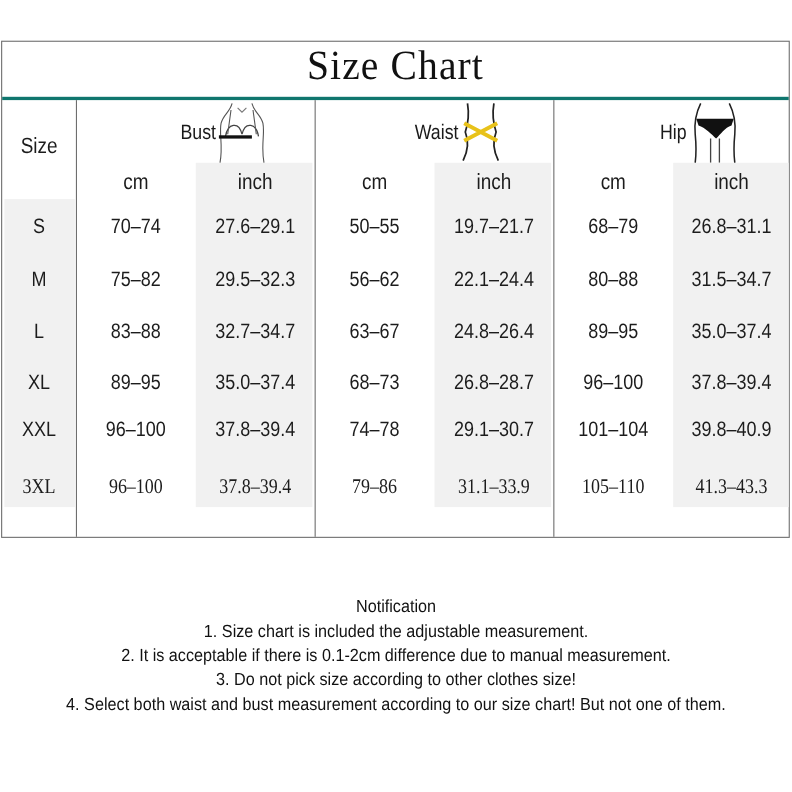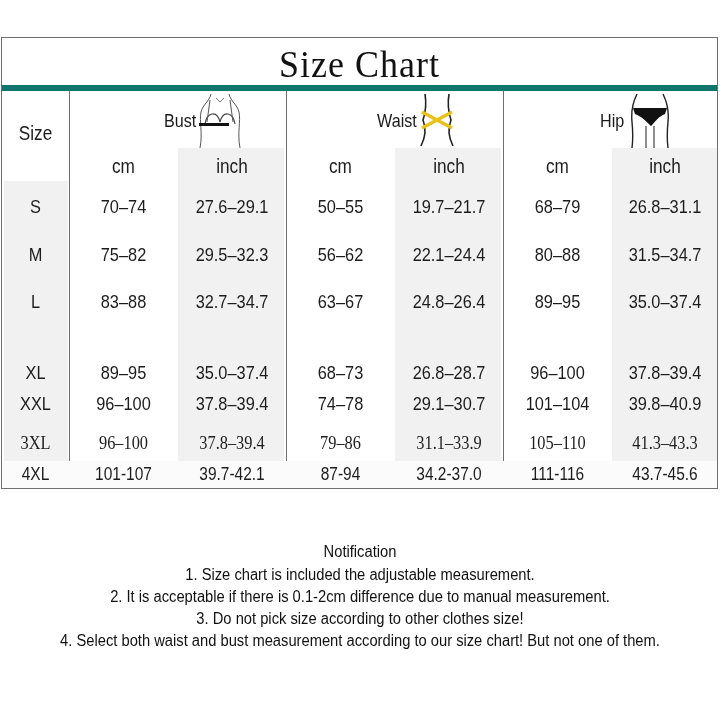--- a/index.html
+++ b/index.html
@@ -1,22 +1,22 @@
 <!DOCTYPE html>
 <html><head>
 <meta charset="utf-8">
 <style>
   html, body { margin: 0; padding: 0; background: #ffffff; }
   body { width: 720px; height: 720px; position: relative; overflow: hidden;
          font-family: "Liberation Sans", sans-serif; color: #1a1a1a; }
   .table { position: absolute; left: 1px; top: 37px; width: 717px; height: 452px;
            border: 1px solid #6e6e6e; box-sizing: border-box; }
   .title-row { position: absolute; left: 0; top: 0; width: 100%; height: 53px;
-               border-bottom: 6px solid #0f766e; box-sizing: border-box;
-               display: flex; align-items: flex-end; justify-content: center; }
+               border-bottom: 3px solid #0f766e; box-sizing: border-box;
+               display: flex; align-items: flex-start; justify-content: center; }
   .title { font-family: "Liberation Serif", serif; font-size: 36px; letter-spacing: 1px;
            color: #111; transform: scaleY(1.05); }
   .vline { position: absolute; top: 53px; bottom: 0; width: 1px; background: #6e6e6e; }
   .gray { position: absolute; background: #f1f1f1; }
   .cell { position: absolute; display: flex; align-items: center; justify-content: center;
           font-size: 19px; color: #1c1c1c; transform: scaleX(0.86); white-space: nowrap; }
   .hdr { font-size: 20px; }
   .grp-label { position: absolute; font-size: 19px; transform: scaleX(0.85); transform-origin: left center; }
   .icon { position: absolute; }
   .note { position: absolute; left: 0; width: 720px; text-align: center; font-size: 16px;
@@ -94,56 +94,47 @@
   </div>
   <div style="position:absolute; left:0; top:249px; width:100%; height:30px;">
     <div class="cell" style="left:0; width:67px; height:30px;">L</div>
     <div class="cell" style="left:67px; width:109px; height:30px;">83–88</div>
     <div class="cell" style="left:176px; width:108px; height:30px;">32.7–34.7</div>
     <div class="cell" style="left:284px; width:109px; height:30px;">63–67</div>
     <div class="cell" style="left:393px; width:108px; height:30px;">24.8–26.4</div>
     <div class="cell" style="left:501px; width:109px; height:30px;">89–95</div>
     <div class="cell" style="left:610px; width:106px; height:30px;">35.0–37.4</div>
   </div>
-  <div style="position:absolute; left:0; top:296px; width:100%; height:30px;margin-top:24px;">
+  <div style="position:absolute; left:0; top:296px; width:100%; height:30px;">
     <div class="cell" style="left:0; width:67px; height:30px;">XL</div>
     <div class="cell" style="left:67px; width:109px; height:30px;">89–95</div>
     <div class="cell" style="left:176px; width:108px; height:30px;">35.0–37.4</div>
     <div class="cell" style="left:284px; width:109px; height:30px;">68–73</div>
     <div class="cell" style="left:393px; width:108px; height:30px;">26.8–28.7</div>
     <div class="cell" style="left:501px; width:109px; height:30px;">96–100</div>
     <div class="cell" style="left:610px; width:106px; height:30px;">37.8–39.4</div>
   </div>
-  <div style="position:absolute; left:0; top:351px; width:100%; height:30px;">
+  <div style="position:absolute; left:0; top:338px; width:100%; height:30px;">
     <div class="cell" style="left:0; width:67px; height:30px;">XXL</div>
     <div class="cell" style="left:67px; width:109px; height:30px;">96–100</div>
     <div class="cell" style="left:176px; width:108px; height:30px;">37.8–39.4</div>
     <div class="cell" style="left:284px; width:109px; height:30px;">74–78</div>
     <div class="cell" style="left:393px; width:108px; height:30px;">29.1–30.7</div>
     <div class="cell" style="left:501px; width:109px; height:30px;">101–104</div>
     <div class="cell" style="left:610px; width:106px; height:30px;">39.8–40.9</div>
   </div>
   <div style="position:absolute; left:0; top:390px; width:100%; height:30px;font-family:Liberation Serif, serif;">
     <div class="cell" style="left:0; width:67px; height:30px;">3XL</div>
     <div class="cell" style="left:67px; width:109px; height:30px;">96–100</div>
     <div class="cell" style="left:176px; width:108px; height:30px;">37.8–39.4</div>
     <div class="cell" style="left:284px; width:109px; height:30px;">79–86</div>
     <div class="cell" style="left:393px; width:108px; height:30px;">31.1–33.9</div>
     <div class="cell" style="left:501px; width:109px; height:30px;">105–110</div>
     <div class="cell" style="left:610px; width:106px; height:30px;">41.3–43.3</div>
   </div>
-  <div class="lastrow" style="position:absolute; left:0; top:423px; width:100%; height:27px; background:#fbfbfb;">
-    <div class="cell" style="left:0; width:67px; height:27px;">4XL</div>
-    <div class="cell" style="left:67px; width:109px; height:27px;">101-107</div>
-    <div class="cell" style="left:176px; width:108px; height:27px;">39.7-42.1</div>
-    <div class="cell" style="left:284px; width:109px; height:27px;">87-94</div>
-    <div class="cell" style="left:393px; width:108px; height:27px;">34.2-37.0</div>
-    <div class="cell" style="left:501px; width:109px; height:27px;">111-116</div>
-    <div class="cell" style="left:610px; width:106px; height:27px;">43.7-45.6</div>
-  </div>
 </div>
 
 <div>
   <div class="note" style="top:543px;">Notification</div>
   <div class="note" style="top:566px;">1. Size chart is included the adjustable measurement.</div>
   <div class="note" style="top:588px;">2. It is acceptable if there is 0.1-2cm difference due to manual measurement.</div>
   <div class="note" style="top:610px;">3. Do not pick size according to other clothes size!</div>
   <div class="note" style="top:632px;">4. Select both waist and bust measurement according to our size chart! But not one of them.</div>
 </div>
 

